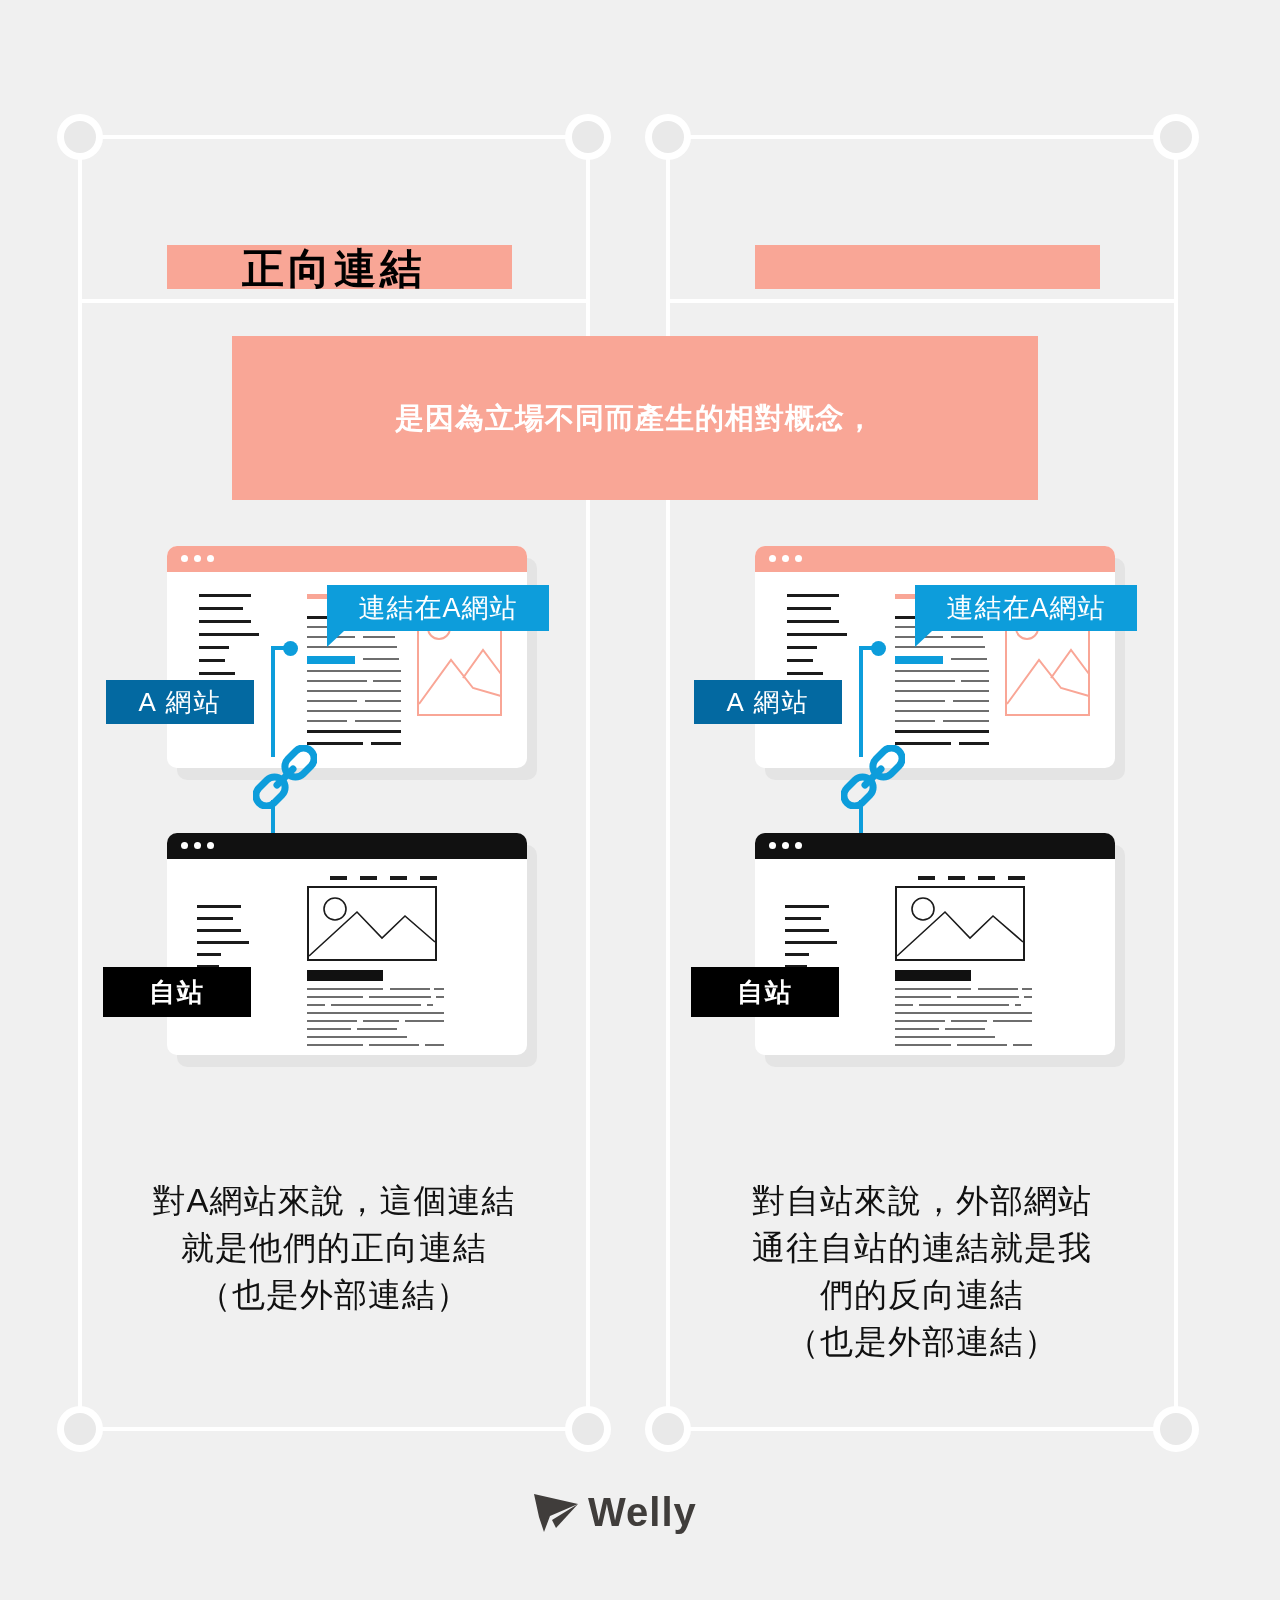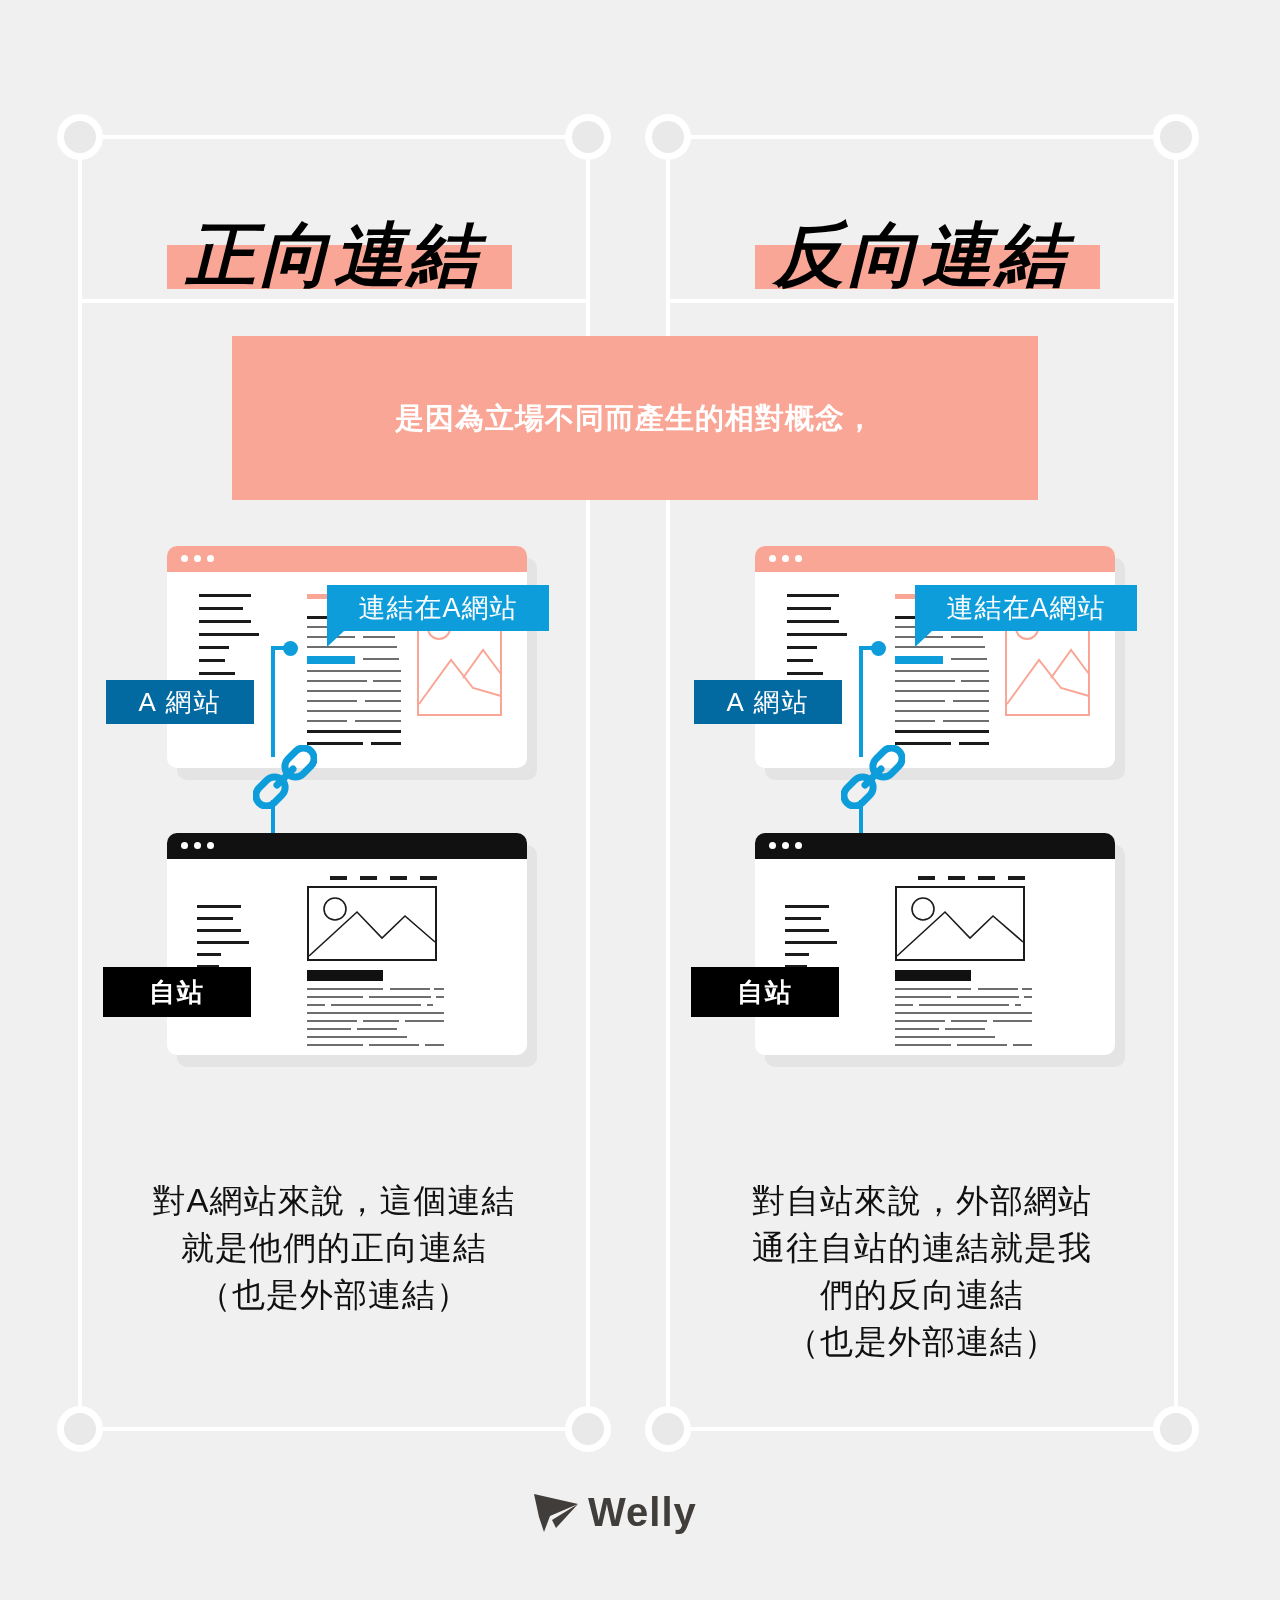--- a/index.html
+++ b/index.html
@@ -16,22 +16,22 @@
   .frame-circle{
     position:absolute;width:46px;height:46px;border-radius:50%;
     border:7px solid #ffffff;background:#E9E9E9;box-sizing:border-box;
   }
 
   
   .title-wrap{position:absolute;display:flex;align-items:flex-end;justify-content:center;}
   .title-hl{position:absolute;background:#F9A696;}
   .title-txt{
     position:relative;z-index:2;
-    font-size:70px;font-weight:bold;color:#000000;
-    letter-spacing:4px;line-height:1;white-space:nowrap;font-style:italic;
+    font-size:42px;font-weight:bold;color:#000000;
+    letter-spacing:4px;line-height:1;white-space:nowrap;
   }
 
   
   .banner{
     position:absolute;background:#F9A696;
     display:flex;flex-direction:column;align-items:center;justify-content:center;
   }
   .banner-line{
     color:#ffffff;font-size:29px;font-weight:bold;line-height:1.55;
     letter-spacing:1px;white-space:nowrap;
@@ -126,21 +126,20 @@
   <div class="frame-circle" style="left:645px;top:1406px;"></div>
   <div class="frame-circle" style="left:1153px;top:1406px;"></div>
 
   <div class="title-wrap" style="left:78px;top:180px;width:512px;height:110px;">
     <div class="title-hl" style="left:89px;top:65px;width:345px;height:44px;"></div>
     <div class="title-txt">正向連結</div>
   </div>
 
   <div class="title-wrap" style="left:666px;top:180px;width:512px;height:110px;">
     <div class="title-hl" style="left:89px;top:65px;width:345px;height:44px;"></div>
-    <div class="title-txt">反向連結</div>
   </div>
 
   <div class="banner" style="left:232px;top:336px;width:806px;height:164px;">
     <div class="banner-line">是因為立場不同而產生的相對概念，</div>
   </div>
 
   <div class="shadow" style="left:177px;top:558px;width:360px;height:222px;"></div>
   <div class="browser" style="left:167px;top:546px;width:360px;height:222px;">
     <div class="bar pink"></div>
     <div class="dot" style="left:14px;"></div>

